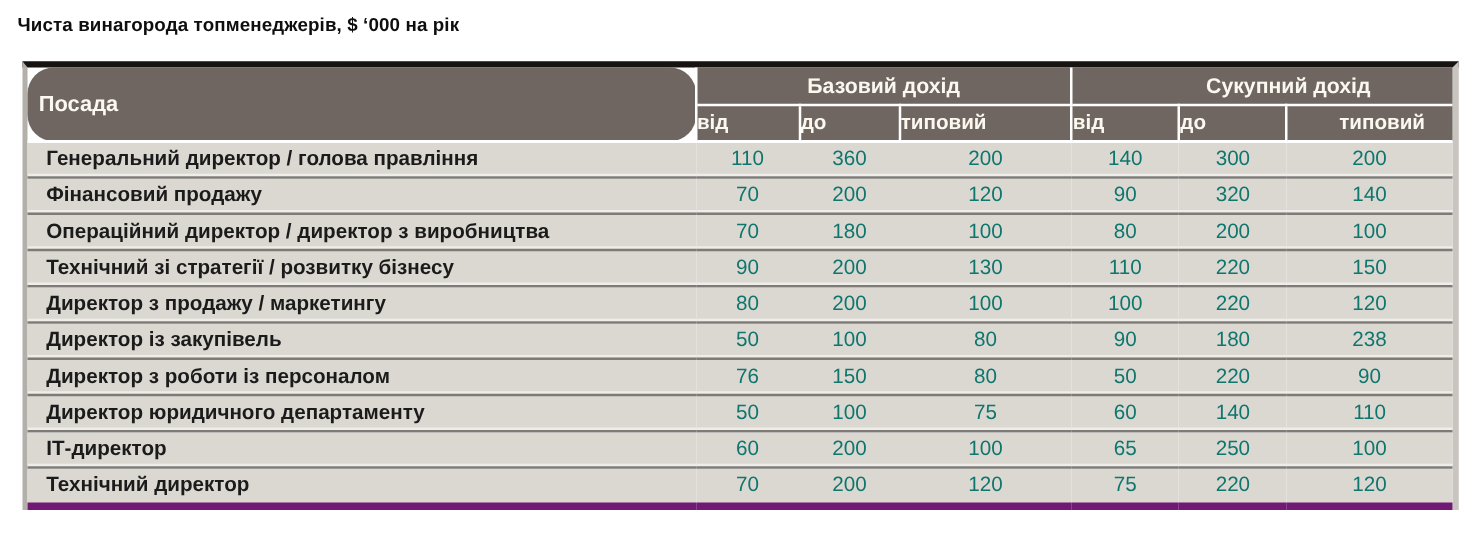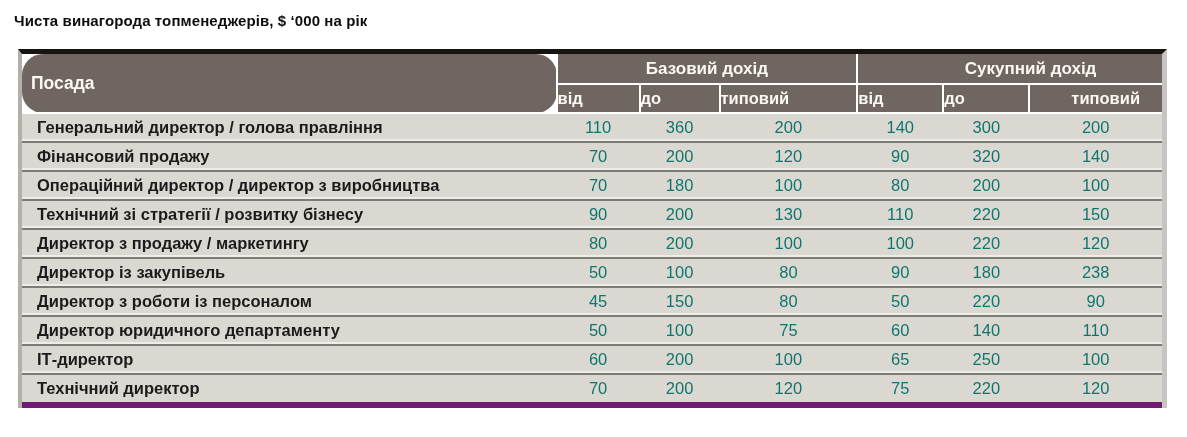--- a/index.html
+++ b/index.html
@@ -169,21 +169,21 @@
         <td class="pos-cell">Директор із закупівель</td>
         <td class="val-cell">50</td>
         <td class="val-cell">100</td>
         <td class="val-cell">80</td>
         <td class="val-cell">90</td>
         <td class="val-cell">180</td>
         <td class="val-cell">238</td>
       </tr>
       <tr>
         <td class="pos-cell">Директор з роботи із персоналом</td>
-        <td class="val-cell">45</td>
+        <td class="val-cell">76</td>
         <td class="val-cell">150</td>
         <td class="val-cell">80</td>
         <td class="val-cell">50</td>
         <td class="val-cell">220</td>
         <td class="val-cell">90</td>
       </tr>
       <tr>
         <td class="pos-cell">Директор юридичного департаменту</td>
         <td class="val-cell">50</td>
         <td class="val-cell">100</td>

